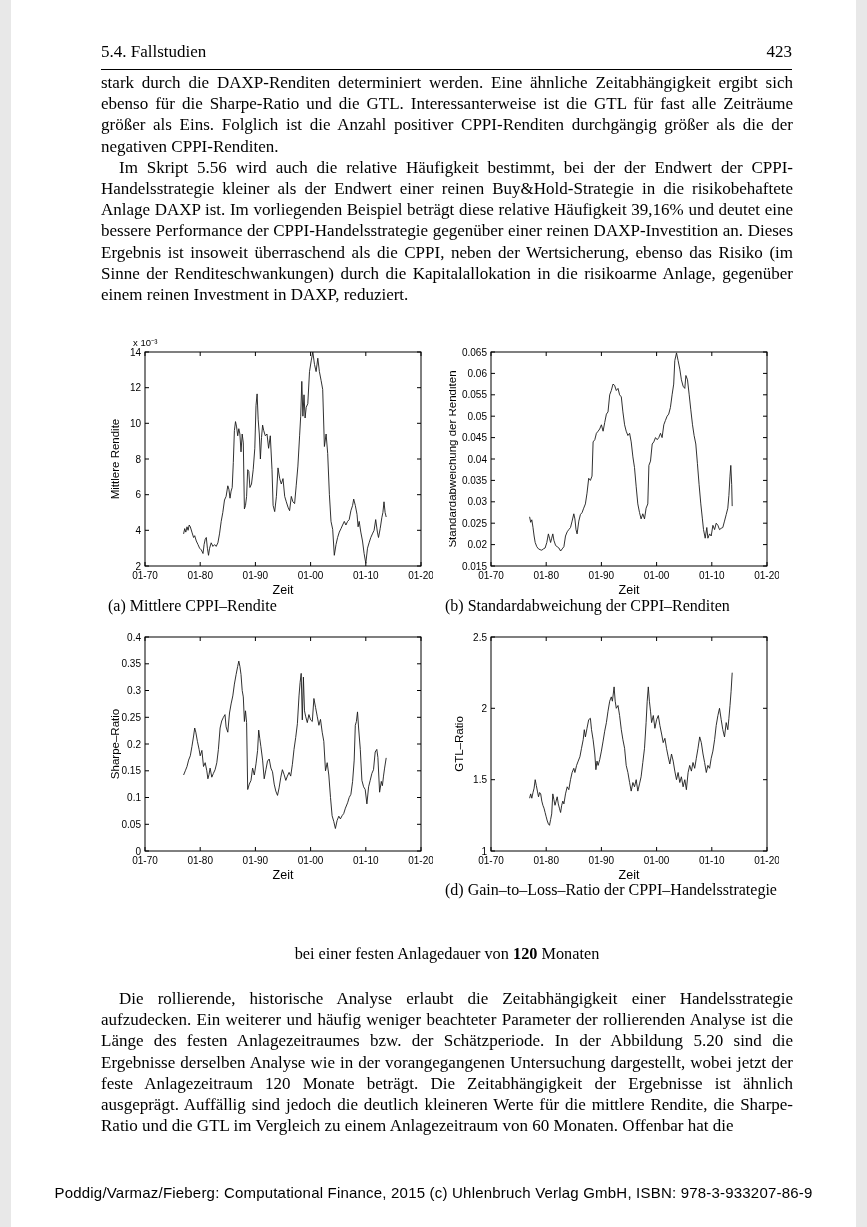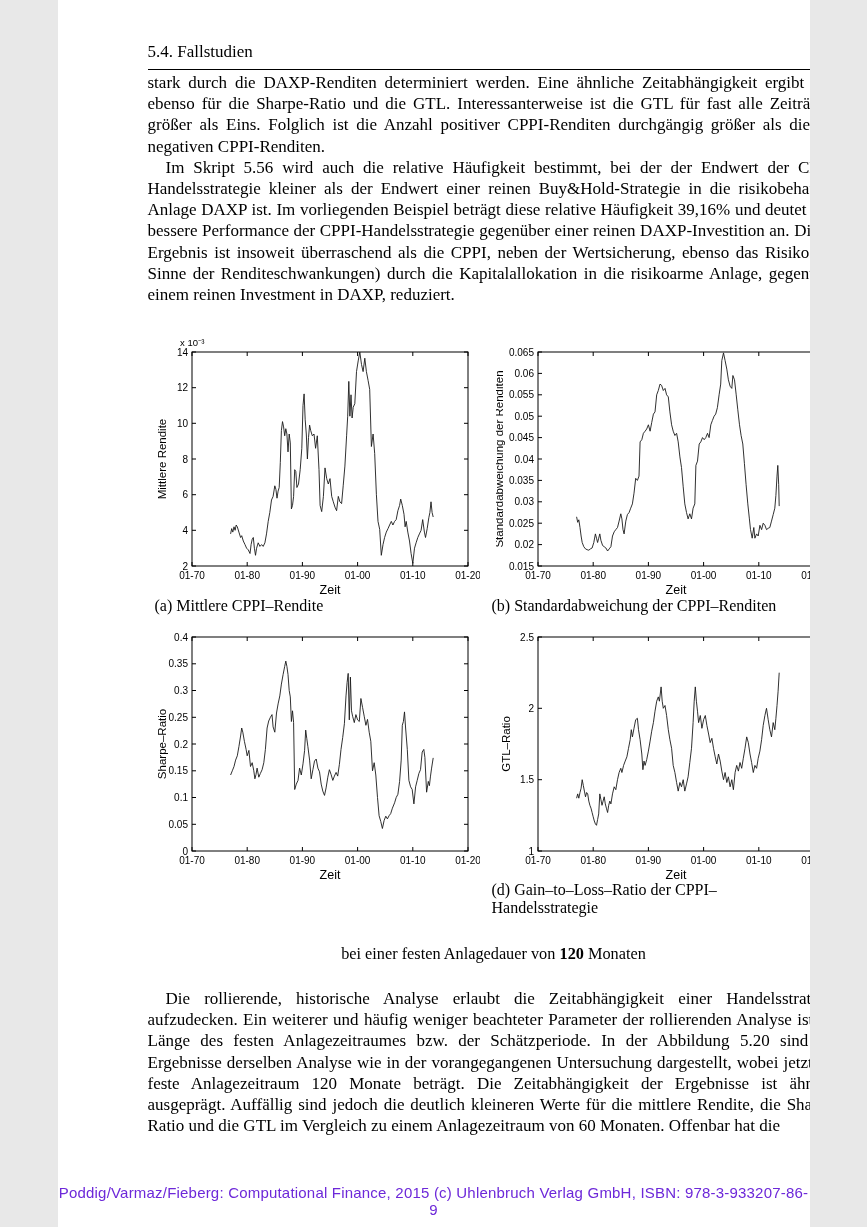--- a/index.html
+++ b/index.html
@@ -1,20 +1,21 @@
 <!DOCTYPE html>
 <html><head>
 <meta charset="utf-8">
 <style>
   html,body { margin:0; padding:0; background:#e8e8e8; }
   .page {
-    position:relative; width:752px; height:1227px; margin:0 auto;
+    position:relative; width:833px; height:1227px; margin:0 auto;
     background:#ffffff; color:#000;
     font-family:"Liberation Serif", serif;
     overflow:hidden;
+    padding-left:12px;
   }
   .running-header {
     position:absolute; left:90px; top:42px; width:691px;
     display:flex; justify-content:space-between;
     font-size:17px; border-bottom:1px solid #000; padding-bottom:7px;
   }
   .textblock {
     position:absolute; left:90px; width:692px;
     font-size:17px; line-height:21.2px; text-align:justify;
   }
@@ -34,21 +35,21 @@
   #subcap-c { left:97px;  top:881px; }
   #subcap-d { left:434px; top:881px; }
   .fig-caption {
     position:absolute; left:90px; width:692px; font-size:16.3px; line-height:22px;
   }
   #figcap-line1 { top:921px; }
   #figcap-line2 { top:943px; text-align:center; }
   .footer {
     position:absolute; left:0; top:1184px; width:100%;
     text-align:center; font-family:"Liberation Sans", sans-serif;
-    font-size:15px; color:#6d28d9; letter-spacing:0.2px;
+    font-size:15px; color:#000000; letter-spacing:0.2px;
   }
 </style>
 </head>
 <body>
 
 <div class="page">
 
   <div class="running-header">
     <span>5.4.  Fallstudien</span>
     <span>423</span>

